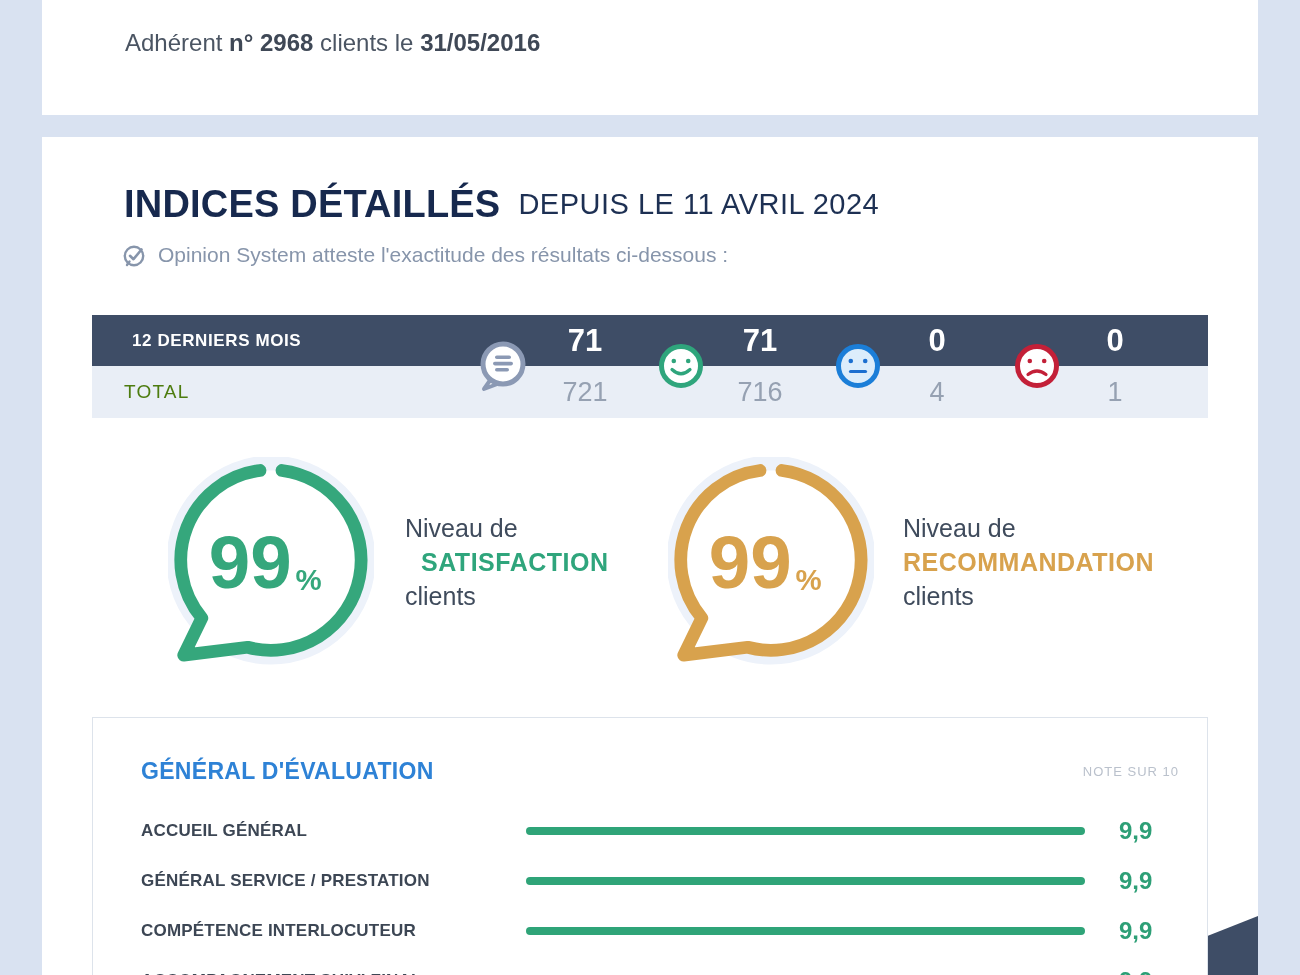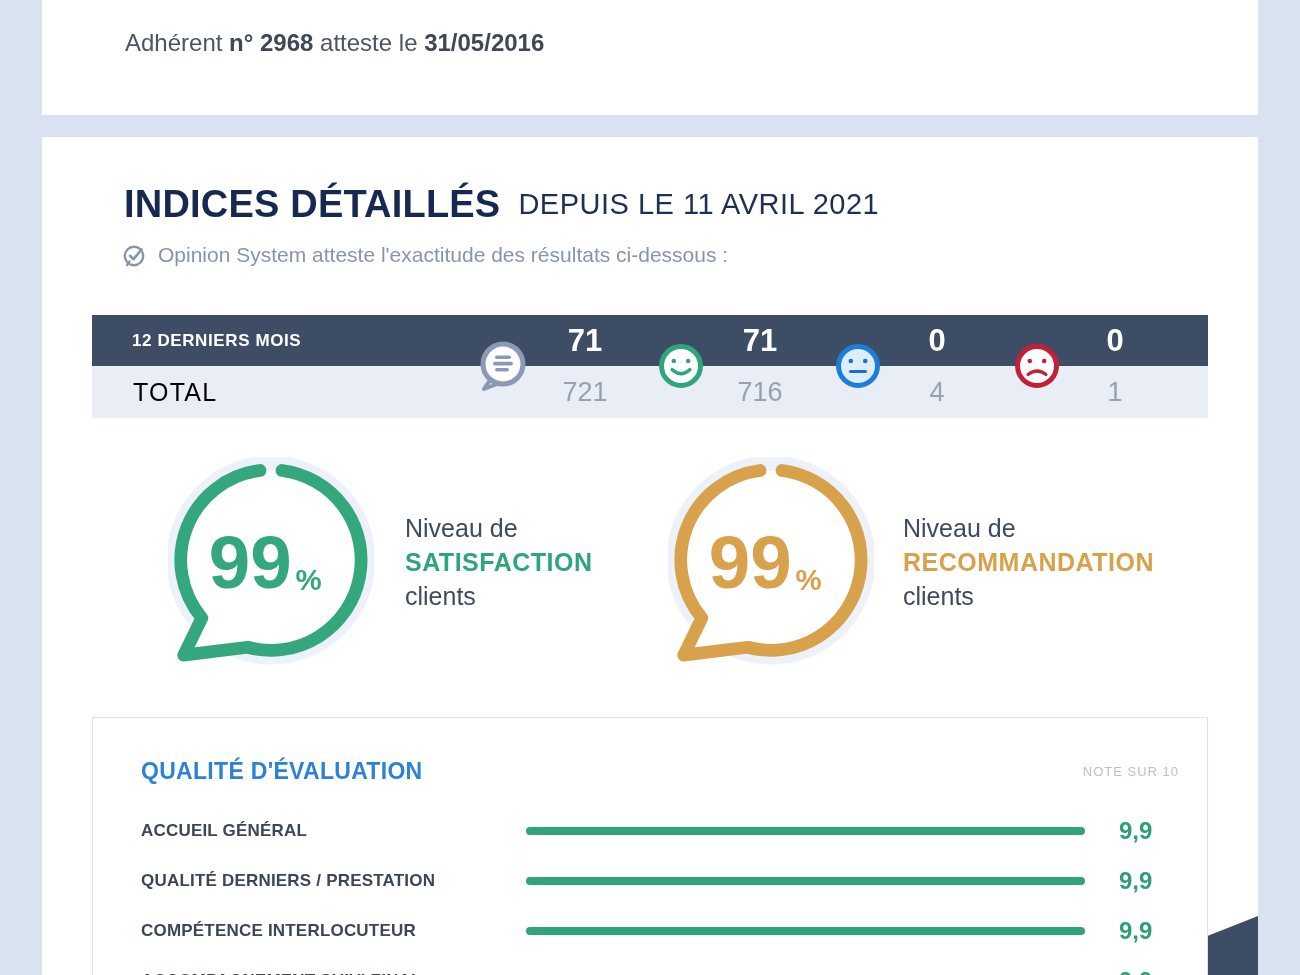--- a/index.html
+++ b/index.html
@@ -20,30 +20,30 @@
   .title-row h1{margin:0;font-size:38px;font-weight:800;color:#17294e;letter-spacing:0.2px;}
   .title-row .subtitle{margin-left:18px;font-size:29px;font-weight:500;color:#1d3053;letter-spacing:0.5px;}
 
   .attestation{position:absolute;left:80px;top:106px;display:flex;align-items:flex-start;gap:10px;color:#8795ab;font-size:21px;}
 
   
   .summary{position:absolute;left:50px;top:178px;width:1116px;height:103px;}
   .summary .row1{position:absolute;left:0;top:0;width:100%;height:51px;background:#3e4d66;}
   .summary .row2{position:absolute;left:0;top:51px;width:100%;height:52px;background:#e9eef6;}
   .summary .label1{position:absolute;left:40px;top:0;line-height:51px;color:#ffffff;font-weight:700;font-size:17px;letter-spacing:0.6px;}
-  .summary .label2{position:absolute;left:41px;top:51px;line-height:52px;color:#000000;font-size:25px;letter-spacing:1.2px;}
+  .summary .label2{position:absolute;left:32px;top:51px;line-height:52px;color:#4d7c0f;font-size:19px;letter-spacing:1.2px;}
   .sum-col{position:absolute;top:0;width:120px;text-align:center;}
   .sum-col .v1{line-height:51px;height:51px;color:#ffffff;font-size:31px;font-weight:700;}
   .sum-col .v2{line-height:52px;height:40px;color:#96a1b2;font-size:27px;}
   .sum-icon{position:absolute;}
 
   
   .gauge-svg{position:absolute;}
   .gauge-text{position:absolute;font-size:25px;line-height:34px;color:#3f4b5c;}
-  .gauge-text .strong-green{color:#2fa57c;font-weight:700;letter-spacing:0.5px;}
+  .gauge-text .strong-green{color:#2fa57c;font-weight:700;letter-spacing:0.5px;margin-left:16px;}
   .gauge-text .strong-gold{color:#d8a24d;font-weight:700;letter-spacing:0.5px;}
 
   
   .criteria{position:absolute;left:50px;top:580px;width:1114px;height:420px;background:#fff;border:1px solid #dde3eb;}
   .criteria-title{position:absolute;left:48px;top:40px;font-size:23px;font-weight:700;color:#2e82d6;letter-spacing:0.3px;}
   .criteria-note{position:absolute;right:28px;top:46px;font-size:13px;color:#bac1cc;letter-spacing:1px;}
   .crit-rows{position:absolute;left:0;top:88px;width:100%;}
   .crit-row{position:relative;height:50px;}
   .crit-label{position:absolute;left:48px;top:50%;transform:translateY(-50%);font-size:17px;font-weight:700;color:#3c4654;letter-spacing:0.2px;}
   .crit-track{position:absolute;left:433px;top:50%;transform:translateY(-50%);width:565px;height:8px;}
@@ -53,30 +53,30 @@
   .wedge{position:absolute;left:1166px;top:779px;width:50px;height:60px;background:#3e4d66;
          clip-path:polygon(0 33%,100% 0,100% 100%,0 100%);}
 </style>
 </head>
 <body>
 
 <div class="card" id="member-card">
   <div class="member-line">
     <span>Adhérent</span>
     <b>n° 2968</b>
-    <span>atteste le</span>
+    <span>clients le</span>
     <b>31/05/2016</b>
   </div>
 </div>
 
 <div class="card" id="main-card">
 
   <div class="title-row">
     <h1>INDICES DÉTAILLÉS</h1>
-    <span class="subtitle">DEPUIS LE 11 AVRIL 2021</span>
+    <span class="subtitle">DEPUIS LE 11 AVRIL 2024</span>
   </div>
 
   <div class="attestation">
     <svg width="26" height="26" viewBox="0 0 26 26">
       <circle cx="12" cy="13" r="9.2" fill="none" stroke="#8795ab" stroke-width="2.4"></circle>
       <path d="M5 22 L7.5 18.5" stroke="#8795ab" stroke-width="2.4" fill="none" stroke-linecap="round"></path>
       <path d="M8 12.8 L11.5 16.2 L19.5 6.5" fill="none" stroke="#8795ab" stroke-width="2.6" stroke-linecap="round" stroke-linejoin="round"></path>
     </svg>
     <span>Opinion System atteste l'exactitude des résultats ci-dessous :</span>
   </div>
@@ -152,34 +152,34 @@
     <text x="126" y="133" text-anchor="end" font-size="76" font-weight="bold" fill="#d8a24d" font-family="Liberation Sans, sans-serif">99</text>
     <text x="130" y="136" text-anchor="start" font-size="30" font-weight="bold" fill="#d8a24d" font-family="Liberation Sans, sans-serif">%</text>
   </svg>
   <div class="gauge-text" style="left:861px;top:374px;">
     <div>Niveau de</div>
     <div class="strong-gold">RECOMMANDATION</div>
     <div>clients</div>
   </div>
 
   <div class="criteria">
-    <div class="criteria-title">QUALITÉ D'ÉVALUATION</div>
+    <div class="criteria-title">GÉNÉRAL D'ÉVALUATION</div>
     <div class="criteria-note">NOTE SUR 10</div>
     <div class="crit-rows">
 
       <div class="crit-row">
         <div class="crit-label">ACCUEIL GÉNÉRAL</div>
         <div class="crit-track">
           <div class="crit-bar" style="width: 99%;"></div>
         </div>
         <div class="crit-value">9,9</div>
       </div>
 
       <div class="crit-row">
-        <div class="crit-label">QUALITÉ DERNIERS / PRESTATION</div>
+        <div class="crit-label">GÉNÉRAL SERVICE / PRESTATION</div>
         <div class="crit-track">
           <div class="crit-bar" style="width: 99%;"></div>
         </div>
         <div class="crit-value">9,9</div>
       </div>
 
       <div class="crit-row">
         <div class="crit-label">COMPÉTENCE INTERLOCUTEUR</div>
         <div class="crit-track">
           <div class="crit-bar" style="width: 99%;"></div>

